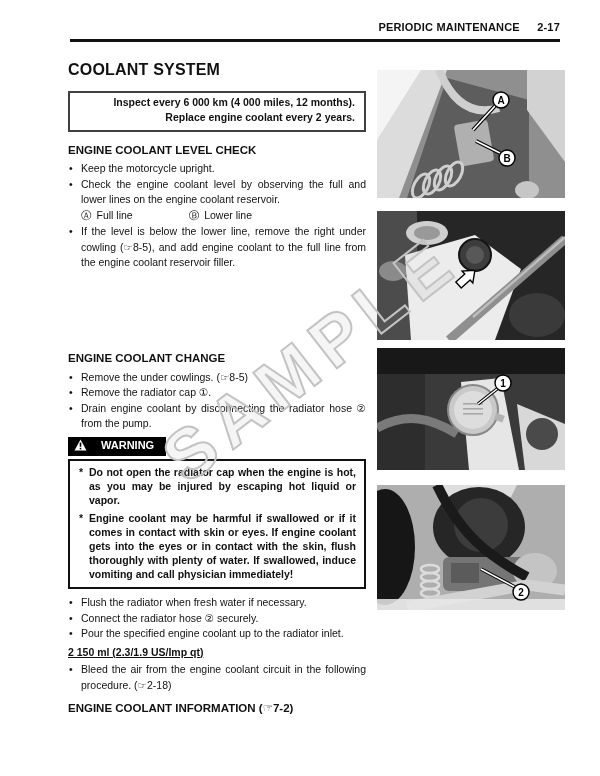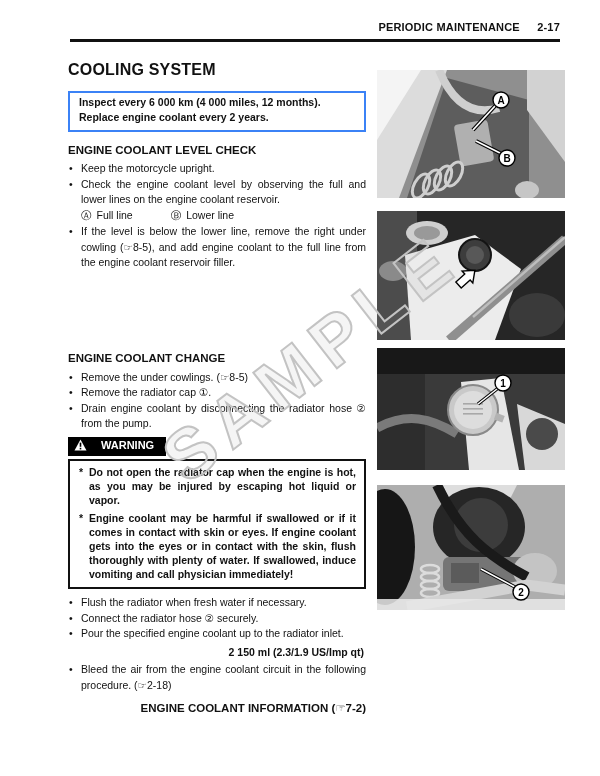--- a/index.html
+++ b/index.html
@@ -13,48 +13,48 @@
   .head-rule{position:absolute;top:39px;left:70px;width:490px;height:3px;background:#111;}
 
   
   .block{position:absolute;left:68px;width:298px;font-size:10.5px;line-height:15.5px;}
   .block-a{top:62px;}
   .block-b{top:351px;}
 
   h1{font-size:16px;font-weight:bold;margin:0 0 13px;letter-spacing:0.2px;}
   h2{font-size:11.5px;font-weight:bold;margin:0 0 3px;}
 
-  .schedule-box{border:2px solid #3b82f6;padding:2px 9px 4px;margin:0 0 11px;
-                font-weight:bold;line-height:15.5px;}
+  .schedule-box{border:2px solid #404040;padding:2px 9px 4px;margin:0 0 11px;
+                font-weight:bold;line-height:15.5px;text-align:right;}
 
   .b{position:relative;padding-left:13px;text-align:justify;}
   .b .mk{position:absolute;left:1px;top:0;}
 
-  .sub-labels{display:flex;gap:38px;margin:0 0 1px 13px;}
+  .sub-labels{display:flex;gap:56px;margin:0 0 1px 13px;}
   .sub-labels .sym{margin-right:5px;}
 
   .warning-tag{display:inline-flex;align-items:center;gap:14px;background:#000;color:#fff;
                font-weight:bold;font-size:11px;padding:1px 12px 3px 6px;margin:5px 0 3px;}
   .warning-box{border:2px solid #111;padding:4px 8px 6px;margin:0 0 6px;
                font-weight:bold;font-size:10.5px;line-height:14px;}
   .witem{position:relative;padding-left:11px;text-align:justify;}
   .witem + .witem{margin-top:4px;}
   .witem .star{position:absolute;left:1px;top:0;}
 
   .capacity{margin:3px 0 2px;}
   .cap-line1{display:flex;align-items:center;font-weight:bold;}
   .llc-badge{position:relative;display:inline-block;background:#000;color:#fff;
              font-size:7.5px;font-weight:bold;line-height:1;padding:2px 4px 2.5px;
              border-radius:3px;margin:0 7px 0 7px;letter-spacing:0.3px;}
   .llc-badge::before{content:"";position:absolute;left:-6px;top:2.5px;width:0;height:0;
              border-top:3.5px solid transparent;border-bottom:3.5px solid transparent;
              border-right:6px solid #000;}
-  .cap-value{font-weight:bold;text-align:right;padding-right:2px;}
-
-  .info-h{margin-top:8px;text-align:right;}
+  .cap-value{font-weight:bold;text-align:left;padding-right:2px;text-decoration:underline;}
+
+  .info-h{margin-top:8px;}
 
   
   .fig{position:absolute;left:377px;width:188px;overflow:hidden;}
   .fig svg{display:block;width:100%;height:100%;}
   .fig1{top:70px;height:128px;}
   .fig2{top:211px;height:129px;}
   .fig3{top:348px;height:122px;}
   .fig4{top:485px;height:125px;}
 
   
@@ -68,21 +68,21 @@
 
 <div class="page">
 
   <div class="running-head">
     <span>PERIODIC MAINTENANCE</span>
     <span class="pgnum">2-17</span>
   </div>
   <div class="head-rule"></div>
 
   <div class="block block-a">
-    <h1>COOLING SYSTEM</h1>
+    <h1>COOLANT SYSTEM</h1>
 
     <div class="schedule-box">
       <div>Inspect every 6 000 km (4 000 miles, 12 months).</div>
       <div>Replace engine coolant every 2 years.</div>
     </div>
 
     <h2>ENGINE COOLANT LEVEL CHECK</h2>
 
     <div class="b">
       <span class="mk">•</span>

